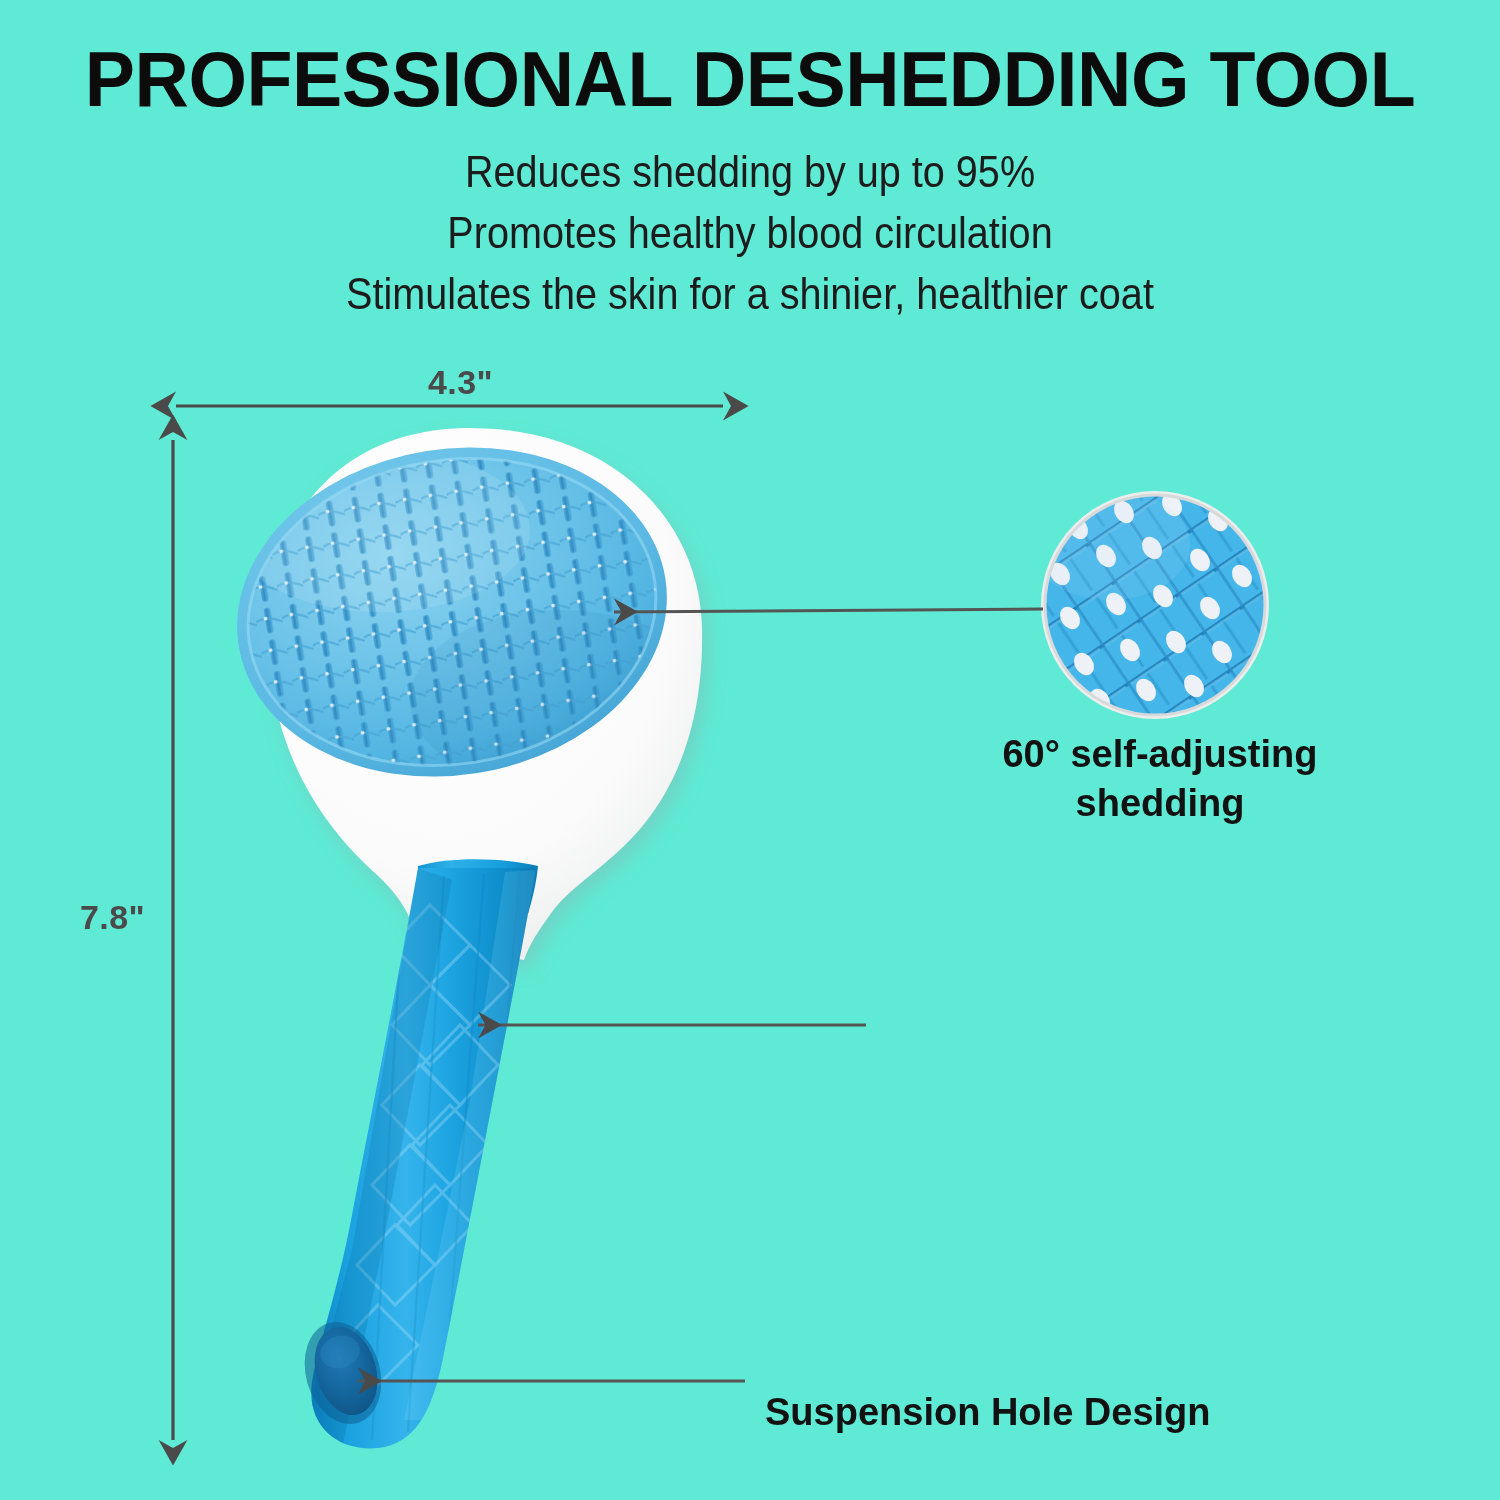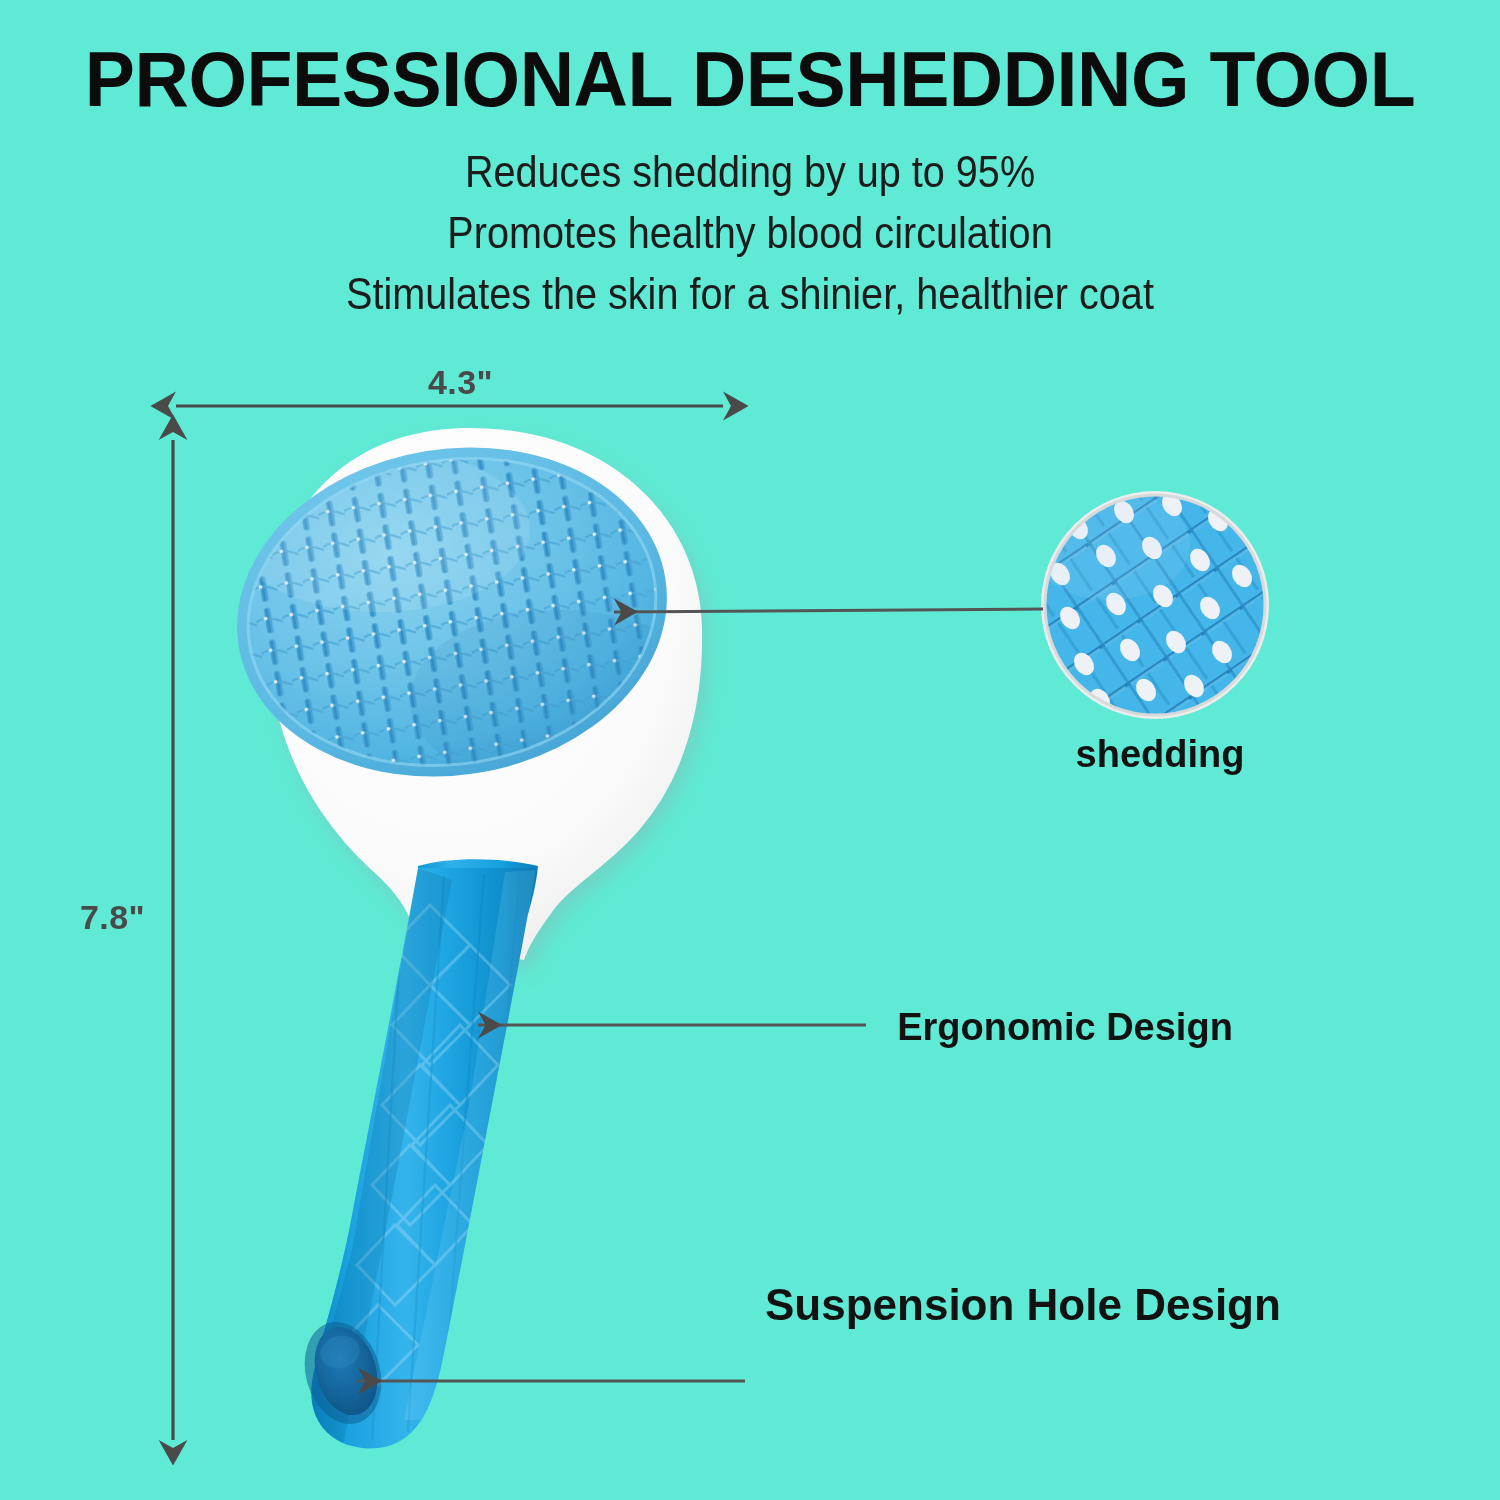--- a/index.html
+++ b/index.html
@@ -81,24 +81,24 @@
     width: 520px;
     font-size: 38px;
   }
   #c-ergo {
     top: 1003px;
     left: 700px;
     width: 730px;
     font-size: 38px;
   }
   #c-hole {
-    top: 1280px;
+    top: 1388px;
     left: 700px;
     width: 730px;
-    font-size: 44px;
+    font-size: 38px;
     text-align: left;
     padding-left: 65px;
     box-sizing: border-box;
   }
 
   
   #overlay {
     position: absolute;
     inset: 0;
     width: 1500px;
@@ -349,24 +349,24 @@
 
   <div id="title">PROFESSIONAL DESHEDDING TOOL</div>
   <div class="sub" id="sub1">Reduces shedding by up to 95%</div>
   <div class="sub" id="sub2">Promotes healthy blood circulation</div>
   <div class="sub" id="sub3">Stimulates the skin for a shinier, healthier coat</div>
 
   <div class="dim-label" id="dim-w">4.3"</div>
   <div class="dim-label" id="dim-h">7.8"</div>
 
   <div class="callout" id="c-needles">
+    <div>60° self-adjusting</div>
     <div>shedding</div>
   </div>
 
   <div class="callout" id="c-ergo">
-    <div>Ergonomic Design</div>
   </div>
 
   <div class="callout" id="c-hole">
     <div>Suspension Hole Design</div>
   </div>
 
 </div>
 
 </body></html>

